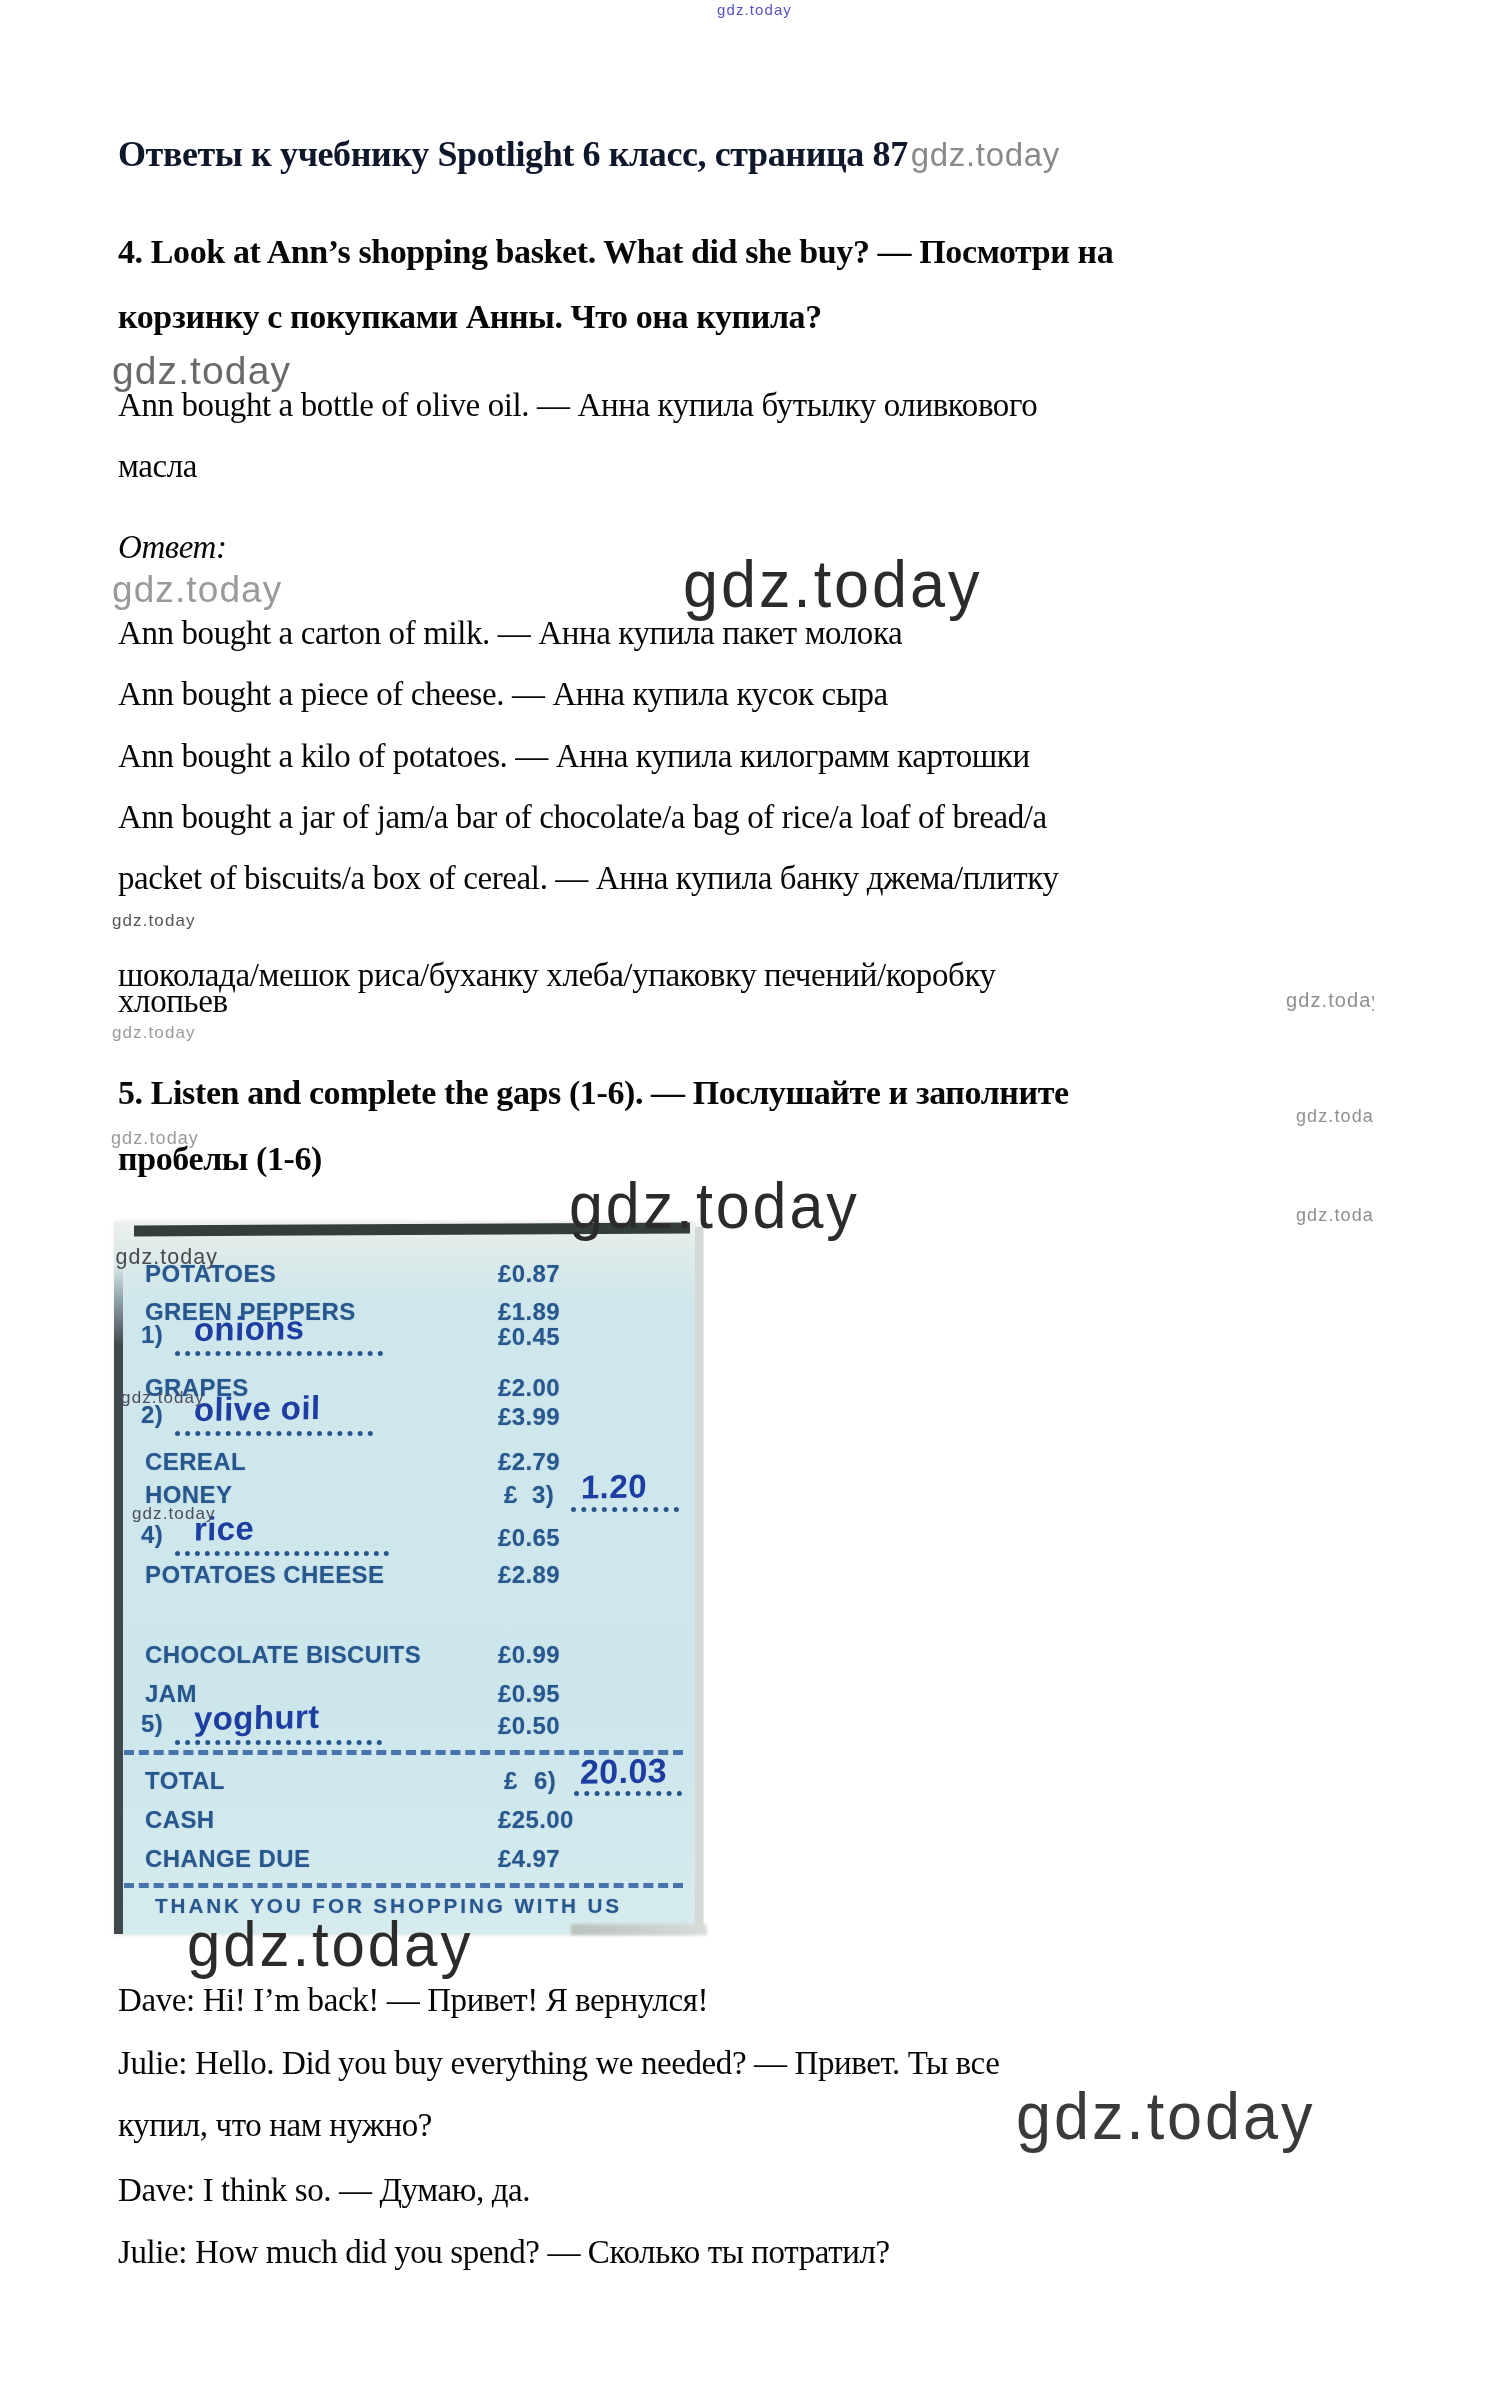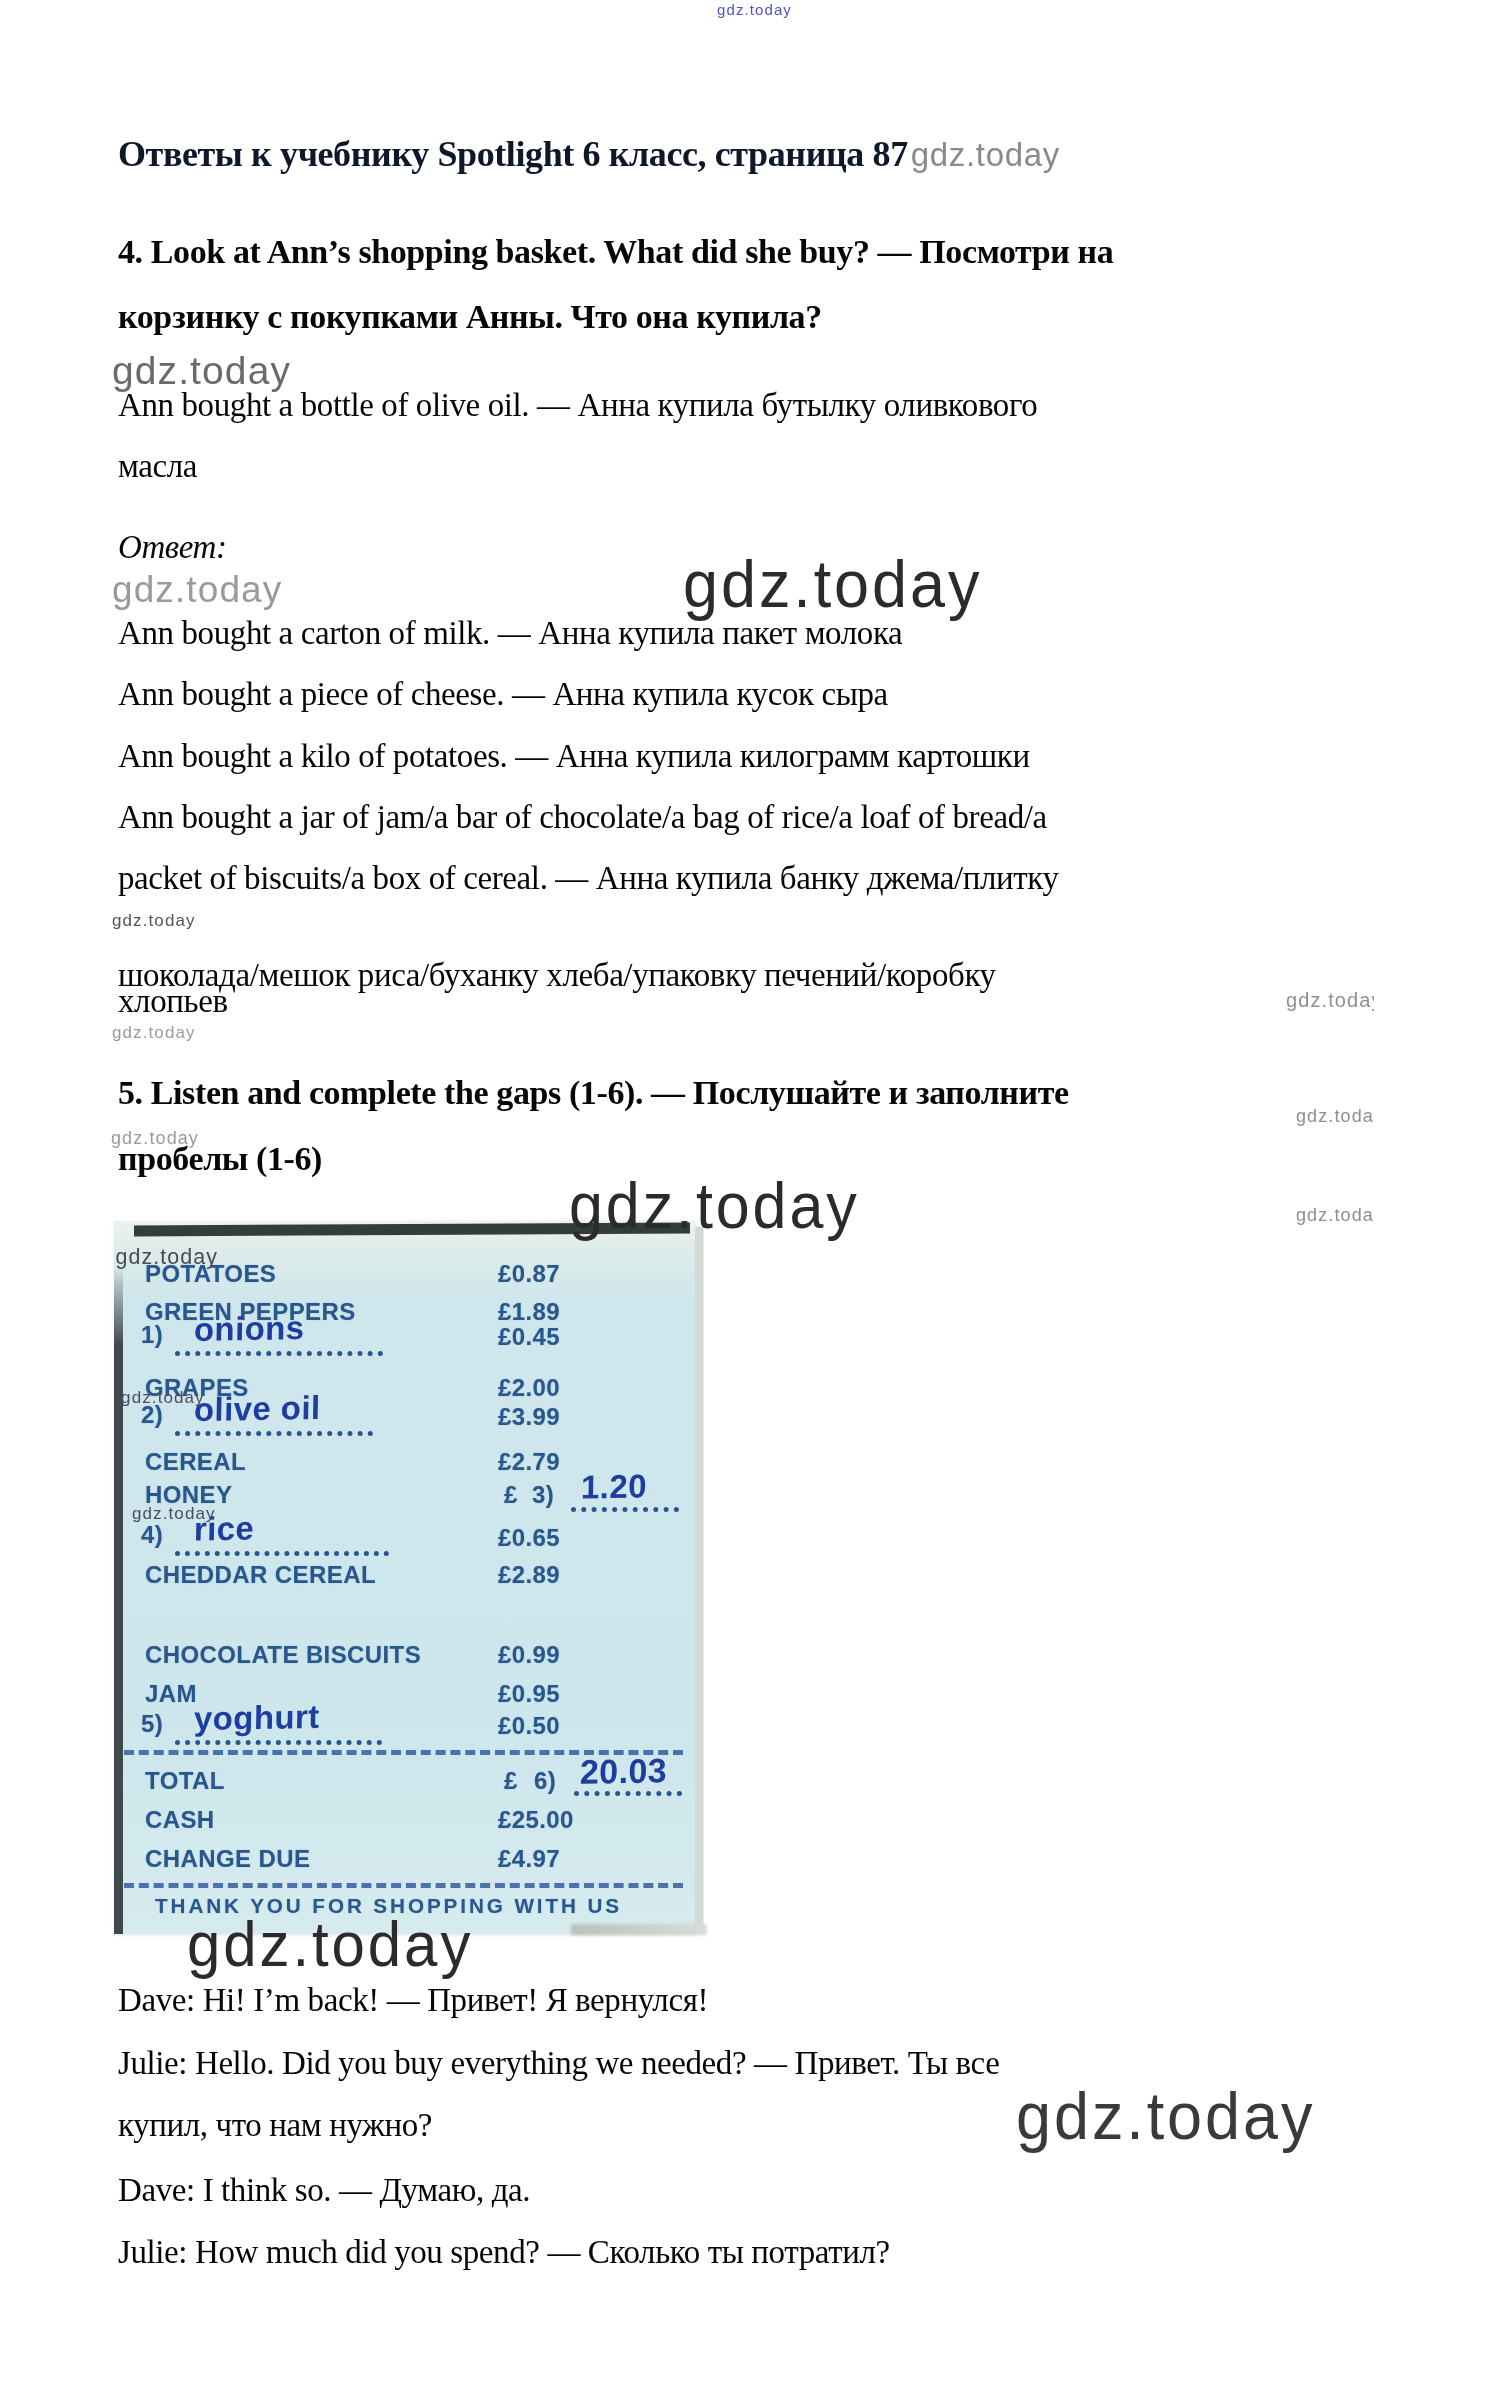--- a/index.html
+++ b/index.html
@@ -150,21 +150,21 @@
 
     <div class="r-row" style="top:293px;height:50px;">
       <span class="r-num" style="left:27px;top:7.1px;">4)</span>
       <span class="r-gapline" style="left:61px;width:214px;height:37px;">
         <span class="r-hand">rice</span>
       </span>
       <span class="r-price" style="top:10px;">£0.65</span>
     </div>
 
     <div class="r-row" style="top:340px;">
-      <span class="r-label">CHEDDAR CEREAL</span>
+      <span class="r-label">POTATOES CHEESE</span>
       <span class="r-price">£2.89</span>
     </div>
 
 
     <div class="r-row" style="top:420px;">
       <span class="r-label">CHOCOLATE BISCUITS</span>
       <span class="r-price">£0.99</span>
     </div>
 
     <div class="r-row" style="top:459px;">

